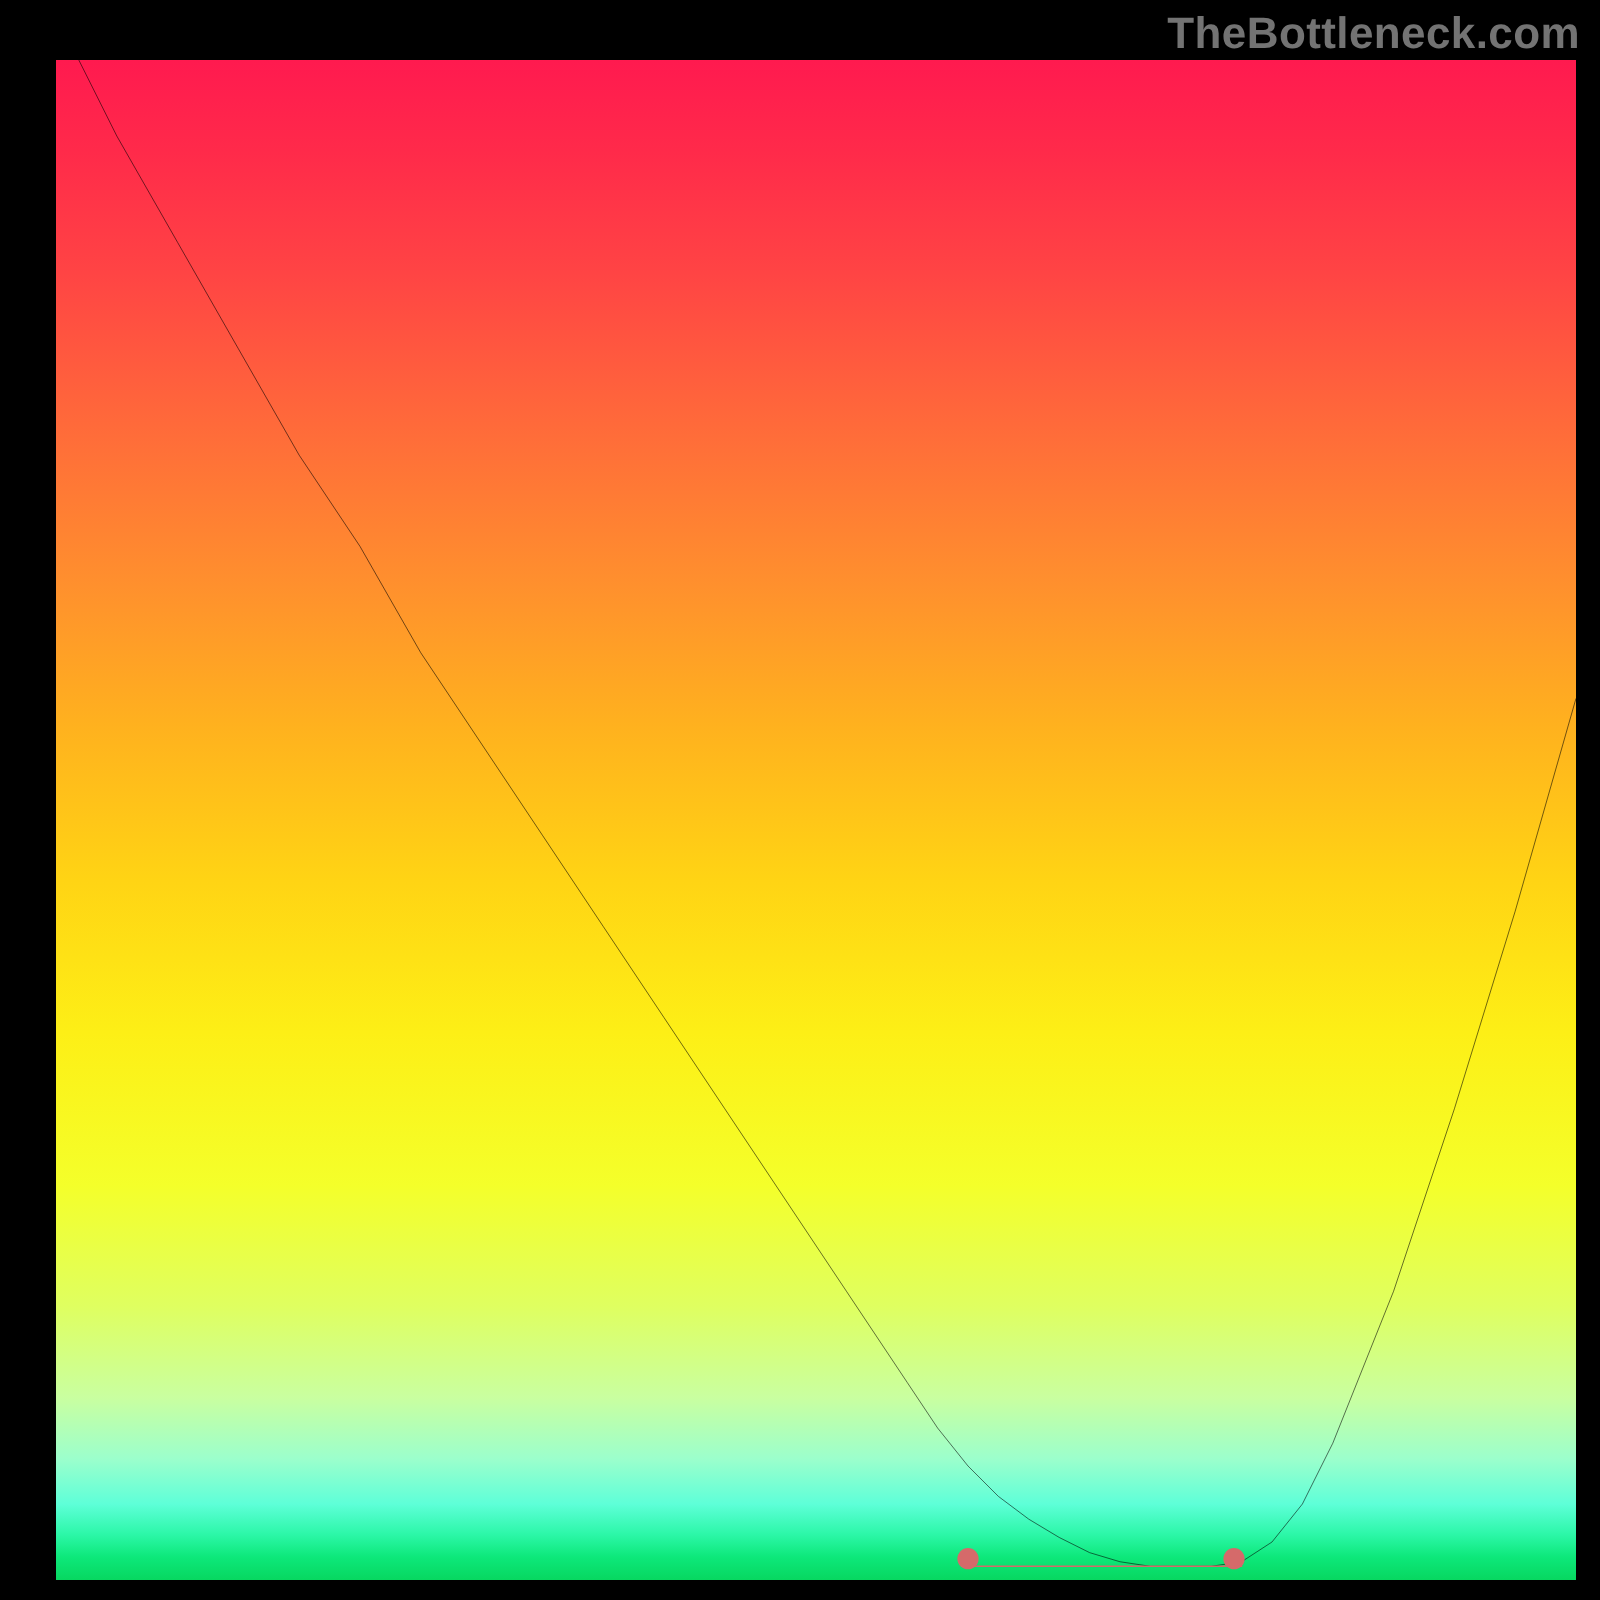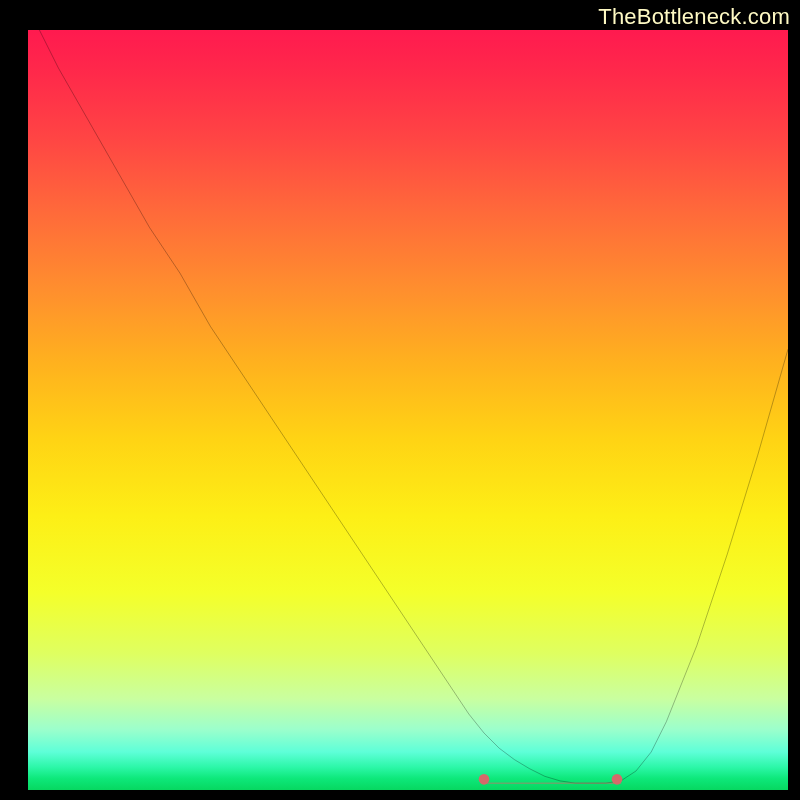--- a/index.html
+++ b/index.html
@@ -16,23 +16,23 @@
     left: 0;
     top: 0;
     width: 800px;
     height: 800px;
     background: #000000;
   }
   .watermark {
     position: absolute;
     top: 4px;
     right: 10px;
-    color: #fef9c3;
+    color: #737373;
     font-size: 22px;
-    font-weight: 400;
+    font-weight: 700;
     letter-spacing: 0.2px;
     z-index: 10;
   }
   .plot-area {
     position: absolute;
     left: 28px;
     top: 30px;
     width: 760px;
     height: 760px;
     overflow: hidden;

